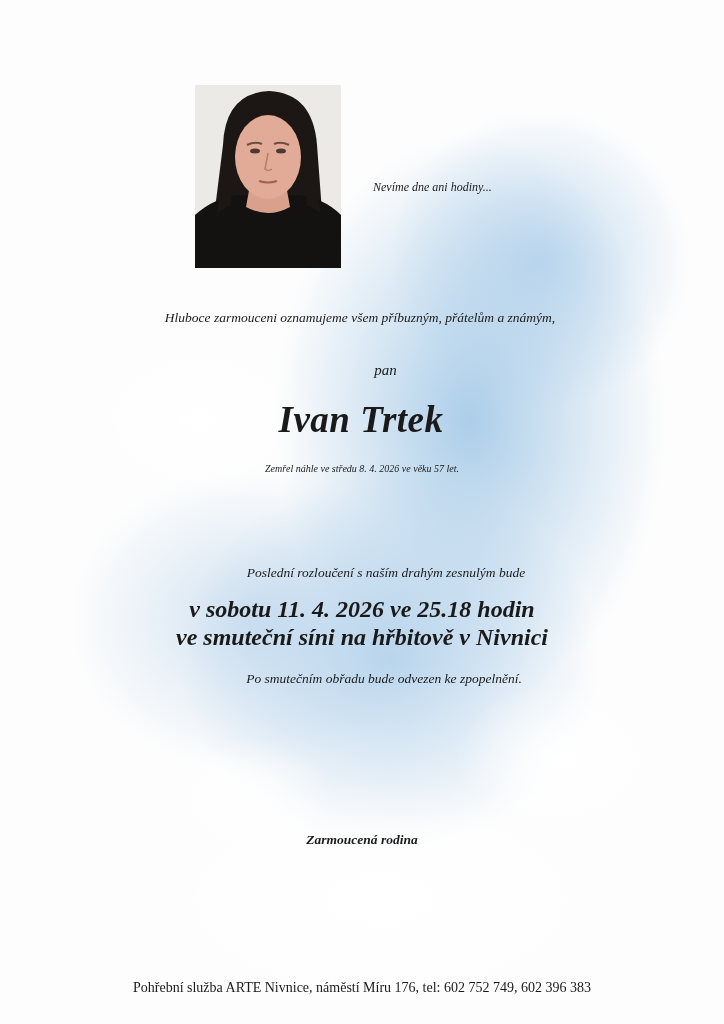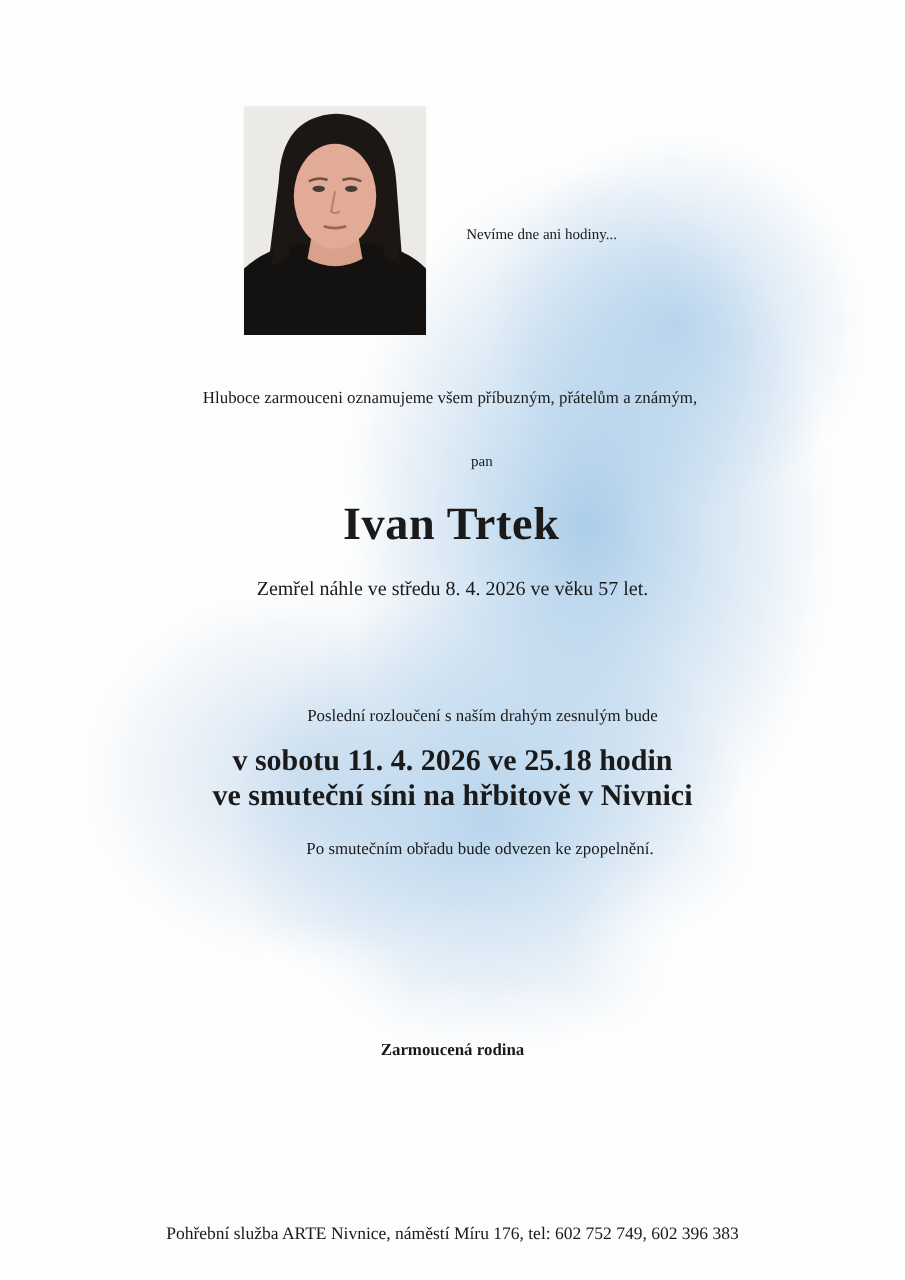--- a/index.html
+++ b/index.html
@@ -19,26 +19,26 @@
         radial-gradient(ellipse 260px 380px at 470px 420px, rgba(168,203,232,0.95), rgba(168,203,232,0) 75%),
         radial-gradient(ellipse 280px 250px at 390px 660px, rgba(175,207,234,0.85), rgba(175,207,234,0) 75%),
         radial-gradient(ellipse 200px 200px at 540px 260px, rgba(180,210,236,0.85), rgba(180,210,236,0) 75%),
         radial-gradient(ellipse 240px 200px at 250px 620px, rgba(190,214,236,0.7), rgba(190,214,236,0) 75%);
     }
     .photo {
       position: absolute; left: 195px; top: 85px; width: 146px; height: 183px;
       background: #efeeea; overflow: hidden;
     }
     .photo svg { width: 100%; height: 100%; display: block; }
-    .t { position: absolute; left: 0; right: 0; text-align: center; }
+    .t { position: absolute; left: 0; right: 0; text-align: center; font-style: italic; }
     .motto { left: 373px; right: auto; top: 180px; font-size: 12px; text-align: left; }
     .intro { top: 309px; font-size: 13.5px; line-height: 18px; left: 140px; right: 144px; text-align: center; }
-    .pan { top: 362px; font-size: 12px; margin-left: 47px; }
+    .pan { top: 362px; font-size: 15px; margin-left: 47px; }
     .name { top: 398px; font-size: 37px; font-weight: bold; letter-spacing: 0.5px; left: -2px; }
-    .died { top: 463px; font-size: 16px; }
+    .died { top: 463px; font-size: 10px; }
     .farewell-intro { top: 565px; font-size: 13.5px; padding-left: 48px; }
     .ceremony { top: 595px; font-size: 24px; font-weight: bold; line-height: 28px; }
     .after { top: 671px; font-size: 13.5px; padding-left: 44px; }
     .signature { top: 832px; font-size: 13.5px; font-weight: bold; }
     .footer { top: 980px; font-size: 14px; font-style: normal; left: 0; right: 0; }
   </style>
 </head>
 <body>
 
 <div class="sky"></div>

